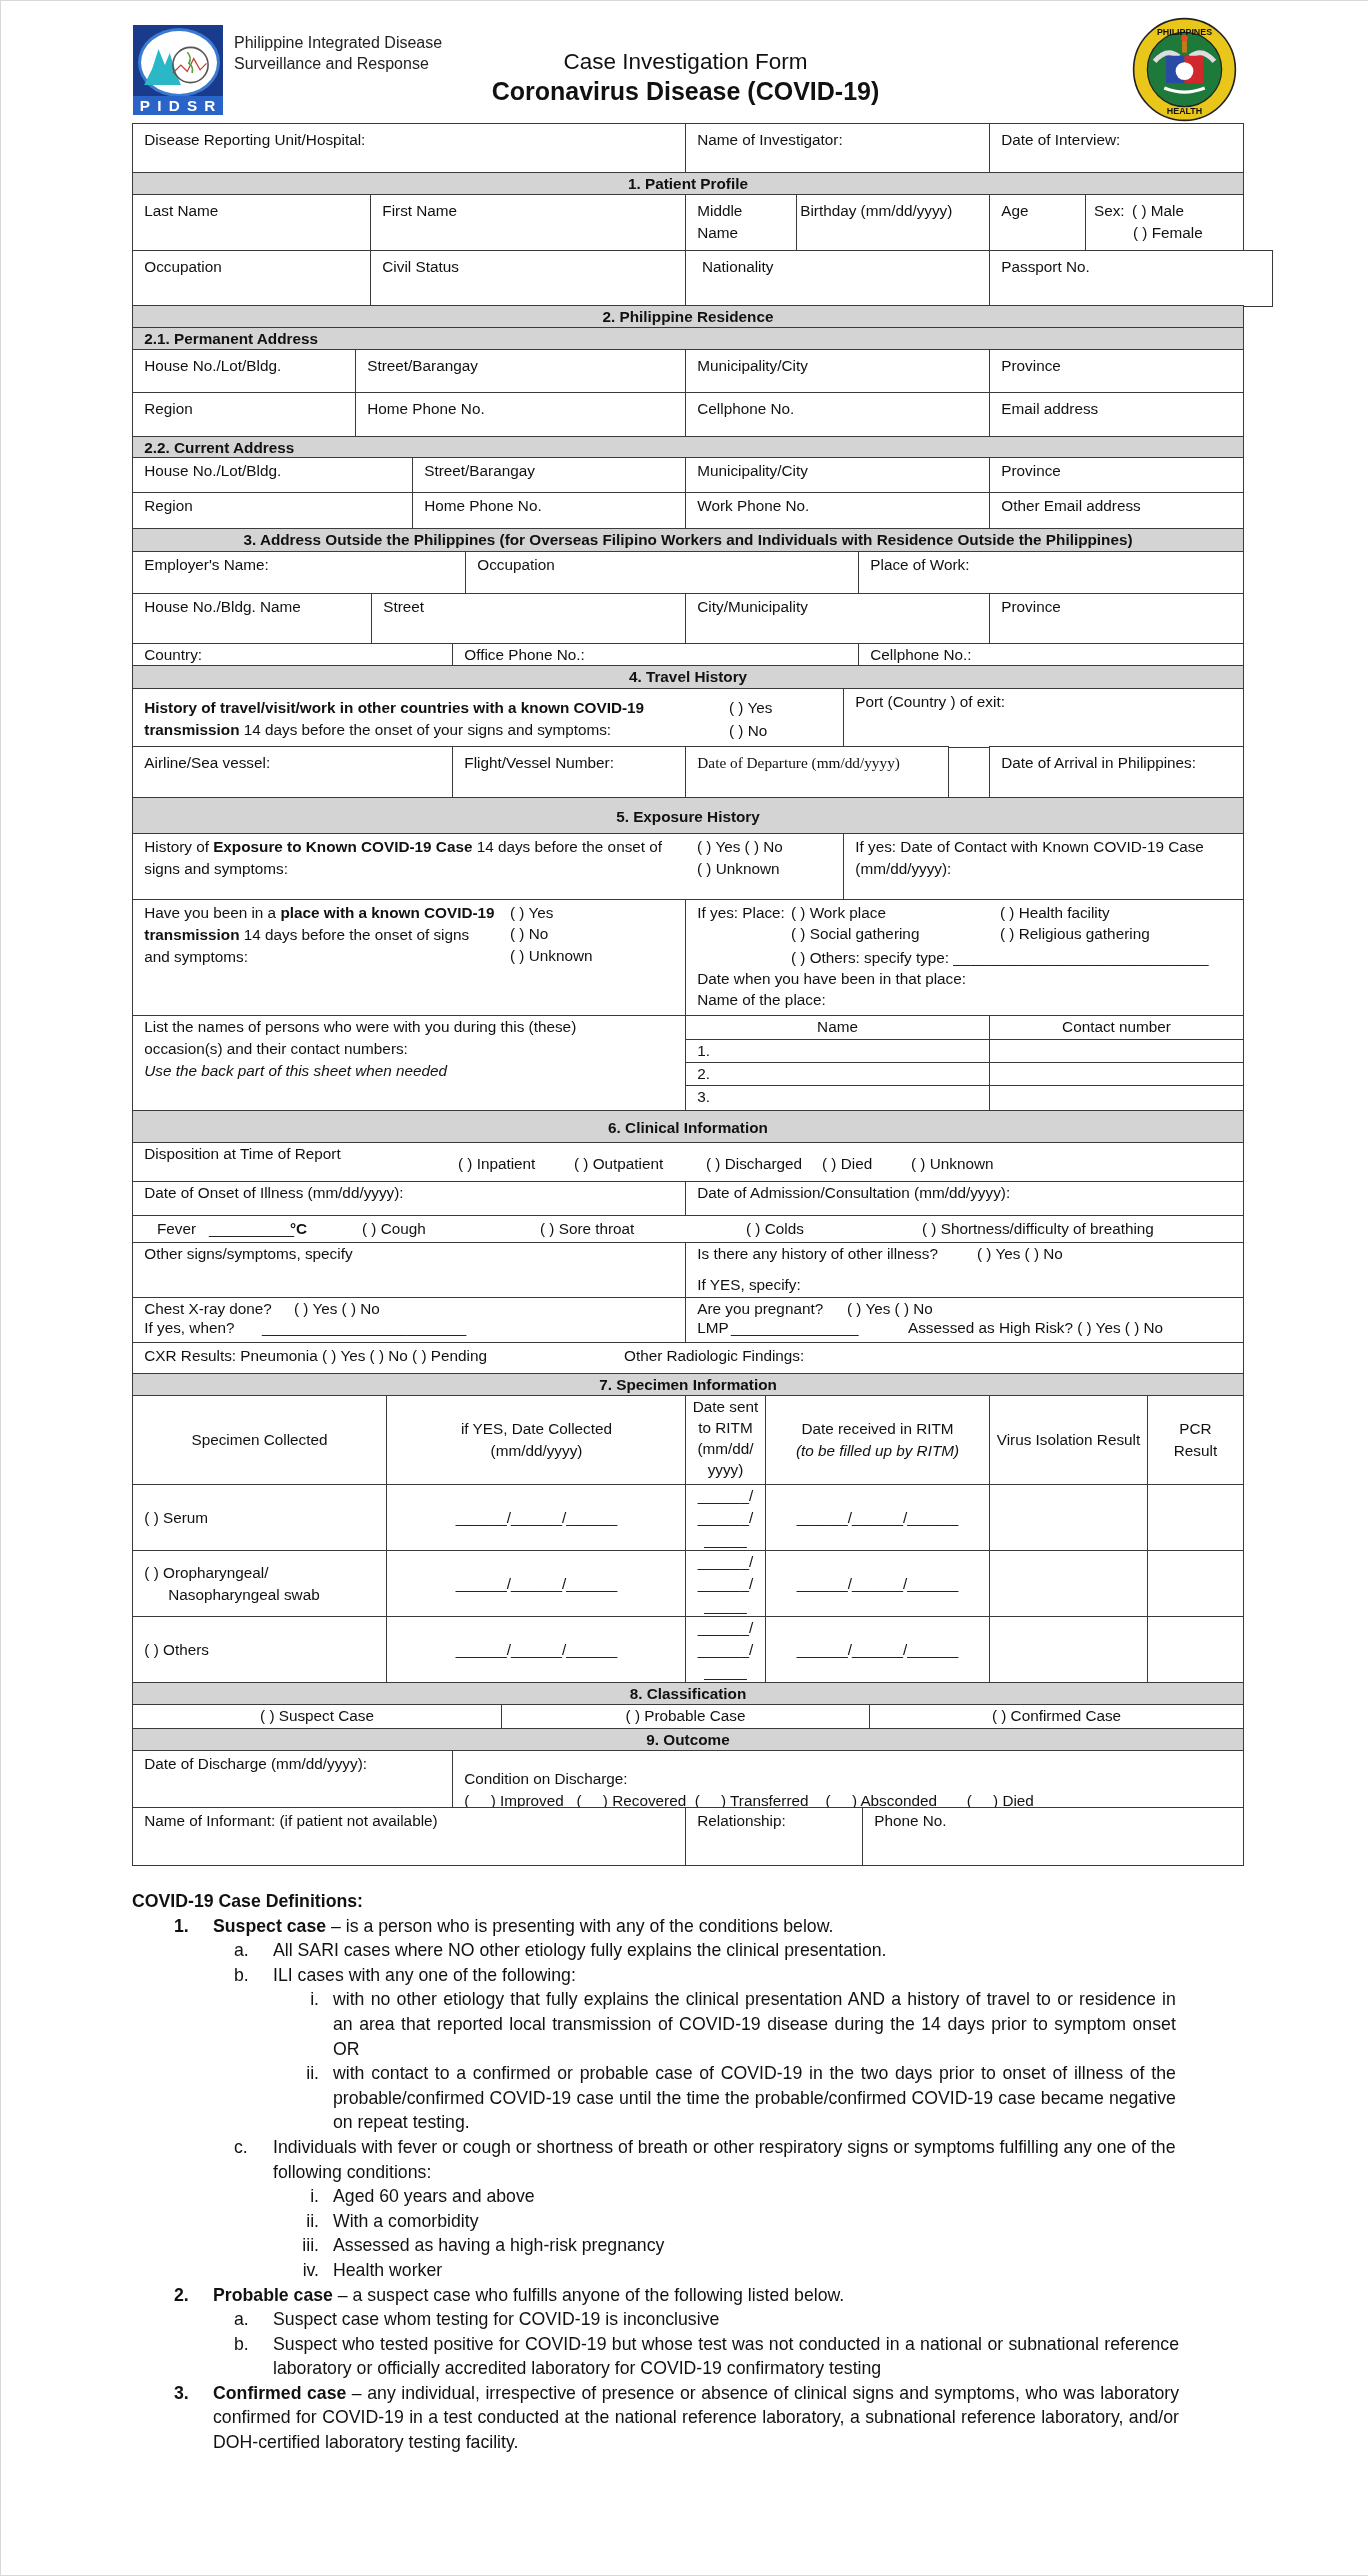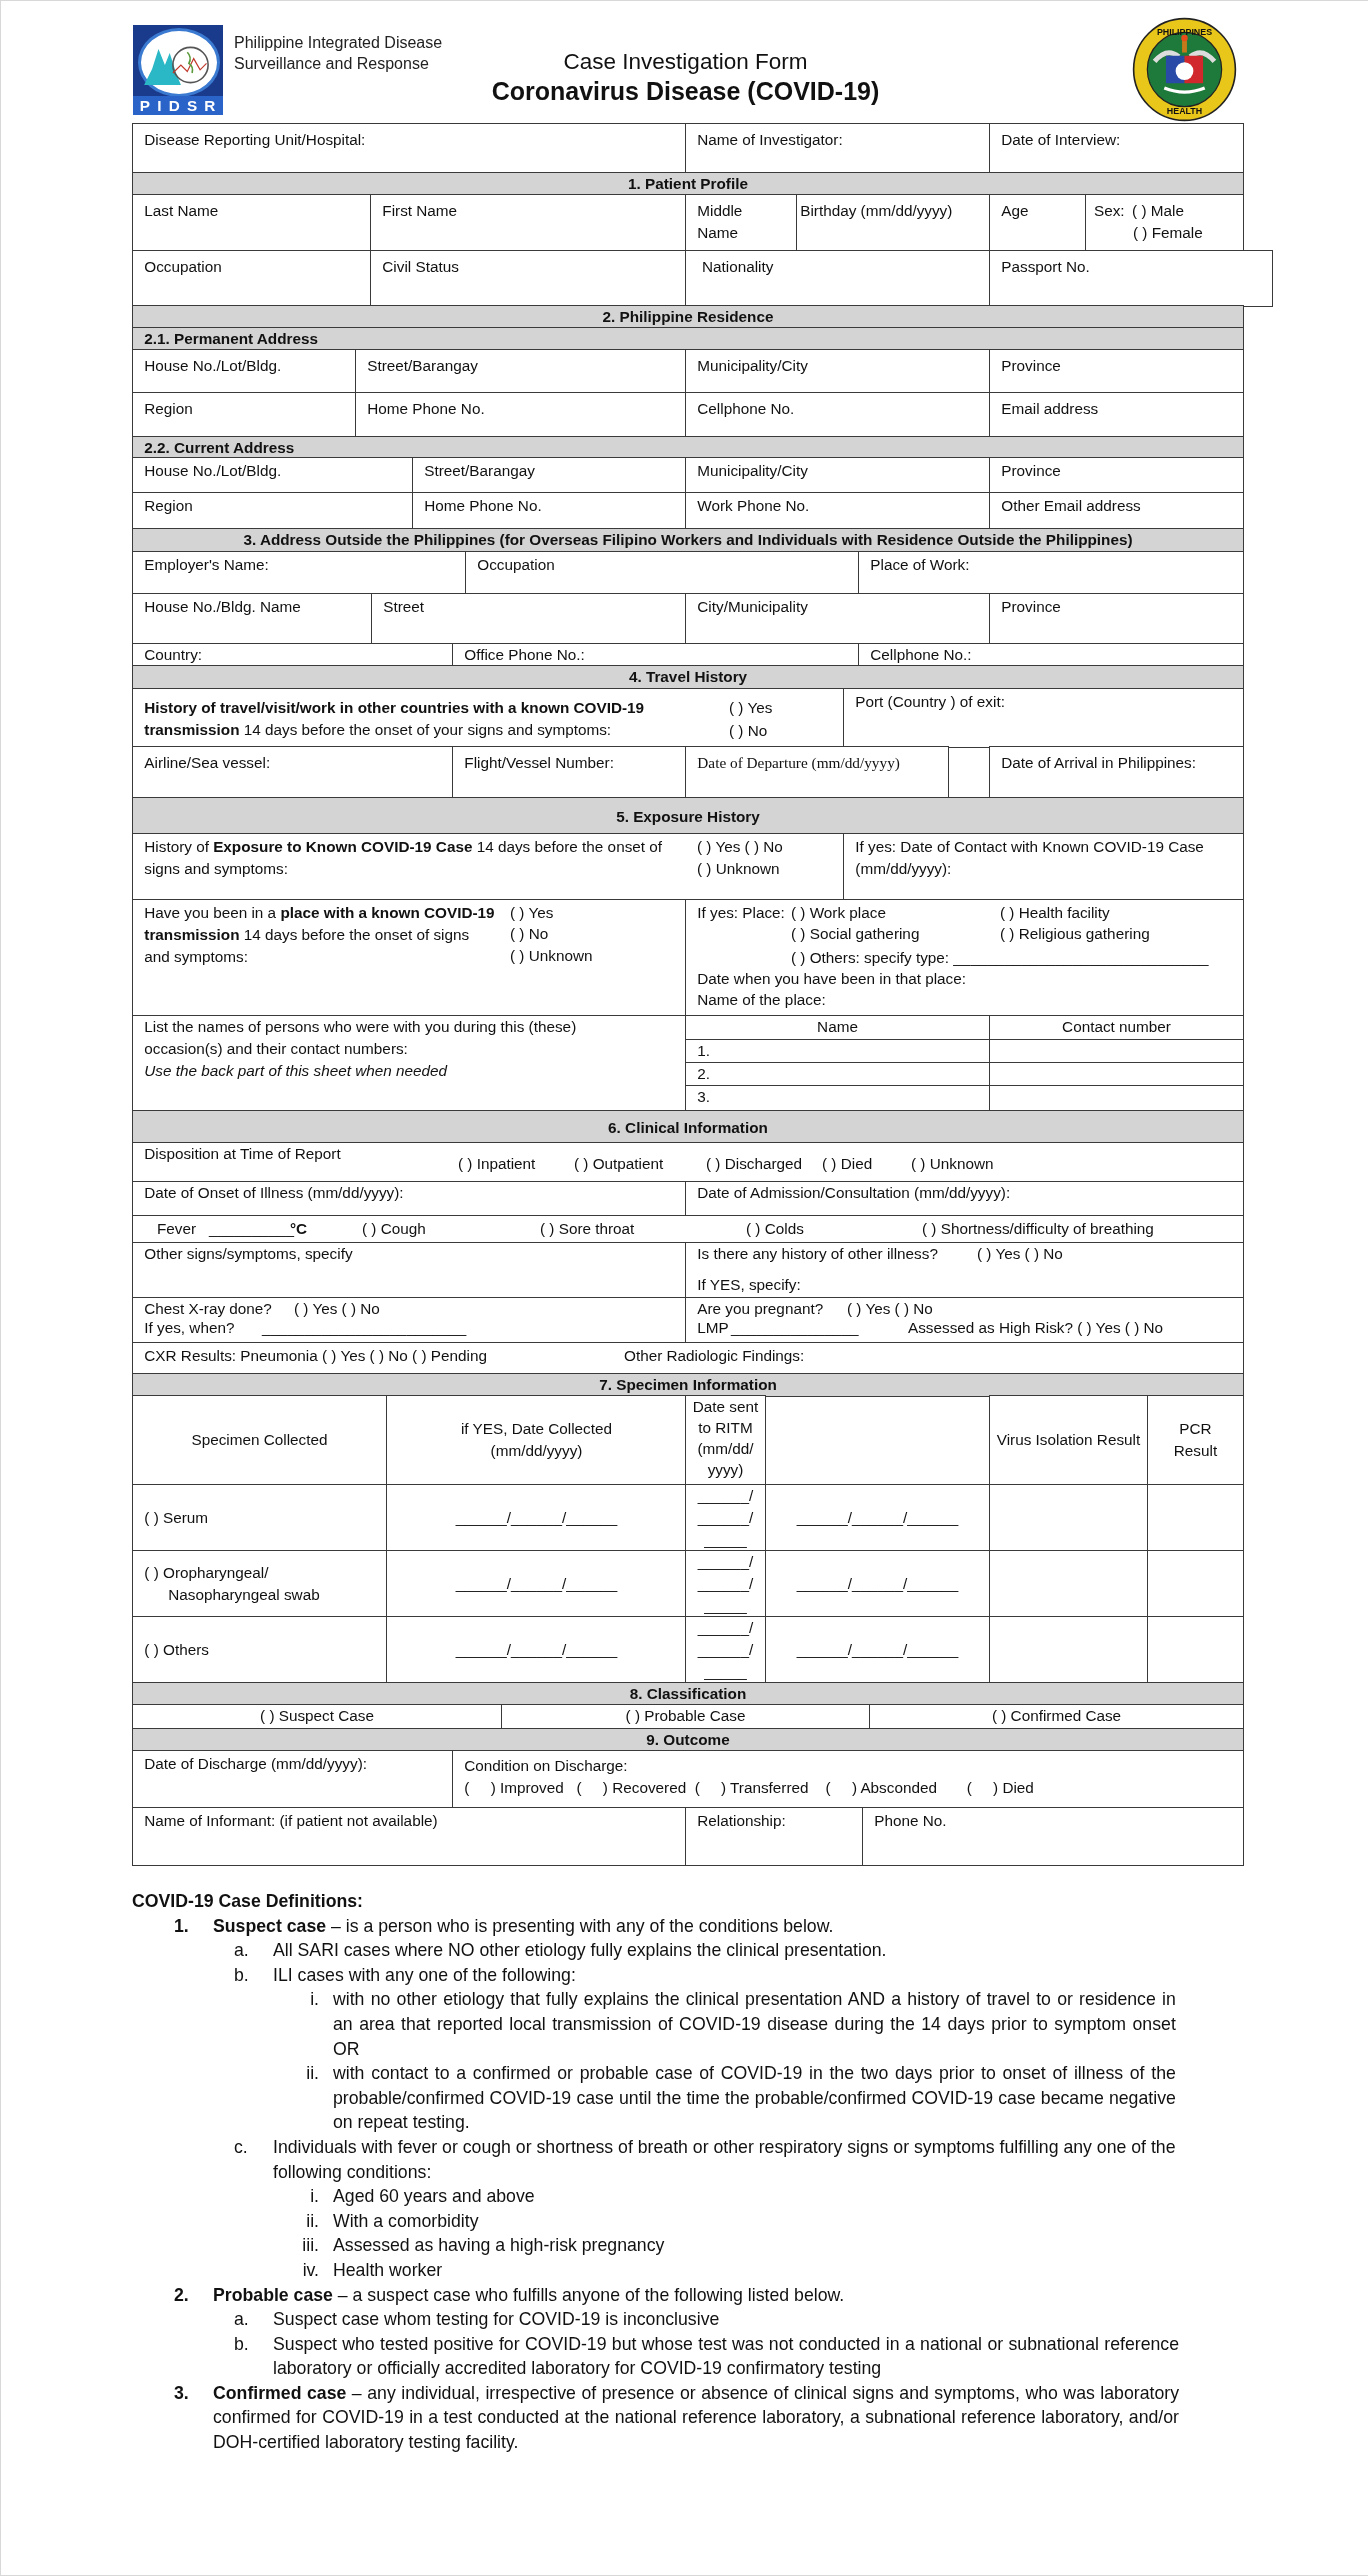--- a/index.html
+++ b/index.html
@@ -236,20 +236,24 @@
 
   <div class="hdr" style="left:131px;top:1372px;width:1112px;height:24px;">7. Specimen Information</div>
 
   <div class="cell center" style="left:131px;top:1394px;width:255px;height:90px;display:flex;align-items:center;justify-content:center;">
       <span>Specimen Collected</span>
     </div>
   <div class="cell center" style="left:385px;top:1394px;width:301px;height:90px;display:flex;align-items:center;justify-content:center;padding:4.8px 56px;">
       <span>if YES, Date Collected (mm/dd/yyyy)</span>
     </div>
   <div class="cell center" style="left:684px;top:1394px;width:81px;height:90px;padding:0 4.8px;line-height:21px;"><span>Date sent to RITM (mm/dd/ yyyy)</span></div>
+  <div class="cell center" style="left:764px;top:1394px;width:225px;height:90px;display:flex;flex-direction:column;align-items:center;justify-content:center;">
+    <span>Date received in RITM</span>
+    <span class="i">(to be filled up by RITM)</span>
+  </div>
   <div class="cell center" style="left:988px;top:1394px;width:159px;height:90px;display:flex;align-items:center;justify-content:center;padding:0 1.6px;">
       <span>Virus Isolation Result</span>
     </div>
   <div class="cell center" style="left:1146px;top:1394px;width:97px;height:90px;display:flex;align-items:center;justify-content:center;padding:0 22.5px;">
       <span>PCR Result</span>
     </div>
 
   <div id="specimen-rows">
       <div class="cell" style="left: 131px; top: 1483px; width: 255px; height: 68px; display: flex; flex-direction: column; justify-content: center;">
         <span>(   )  Serum</span>
@@ -302,21 +306,21 @@
       <div class="cell" style="left: 1146px; top: 1615px; width: 97px; height: 68px;"></div>
     </div>
 
   <div class="hdr" style="left:131px;top:1681px;width:1112px;height:24px;">8. Classification</div>
   <div class="cell center" style="left:131px;top:1703px;width:370px;height:25px;padding-top:0;">(  ) Suspect Case</div>
   <div class="cell center" style="left:500px;top:1703px;width:369px;height:25px;padding-top:0;">(  ) Probable Case</div>
   <div class="cell center" style="left:868px;top:1703px;width:375px;height:25px;padding-top:0;">(  ) Confirmed Case</div>
 
   <div class="hdr" style="left:131px;top:1727px;width:1112px;height:24px;">9. Outcome</div>
   <div class="cell" style="left:131px;top:1749px;width:321px;height:58px;padding-top:1.6px;"><span>Date of Discharge (mm/dd/yyyy):</span></div>
-  <div class="cell" style="left:451px;top:1749px;width:792px;height:58px;padding-top:4px;">
+  <div class="cell" style="left:451px;top:1749px;width:792px;height:58px;padding-top:17px;">
     <div>Condition on Discharge:</div>
     <div style="white-space:pre;">(     ) Improved   (     ) Recovered  (     ) Transferred    (     ) Absconded       (     ) Died</div>
   </div>
   <div class="cell" style="left:131px;top:1806px;width:555px;height:59px;padding-top:1.6px;"><span>Name of Informant: (if patient not available)</span></div>
   <div class="cell" style="left:684px;top:1806px;width:178px;height:59px;padding-top:1.6px;"><span>Relationship:</span></div>
   <div class="cell" style="left:861px;top:1806px;width:382px;height:59px;padding-top:1.6px;"><span>Phone No.</span></div>
 
   <div class="defs">
     <div class="b">COVID-19 Case Definitions:</div>
 

